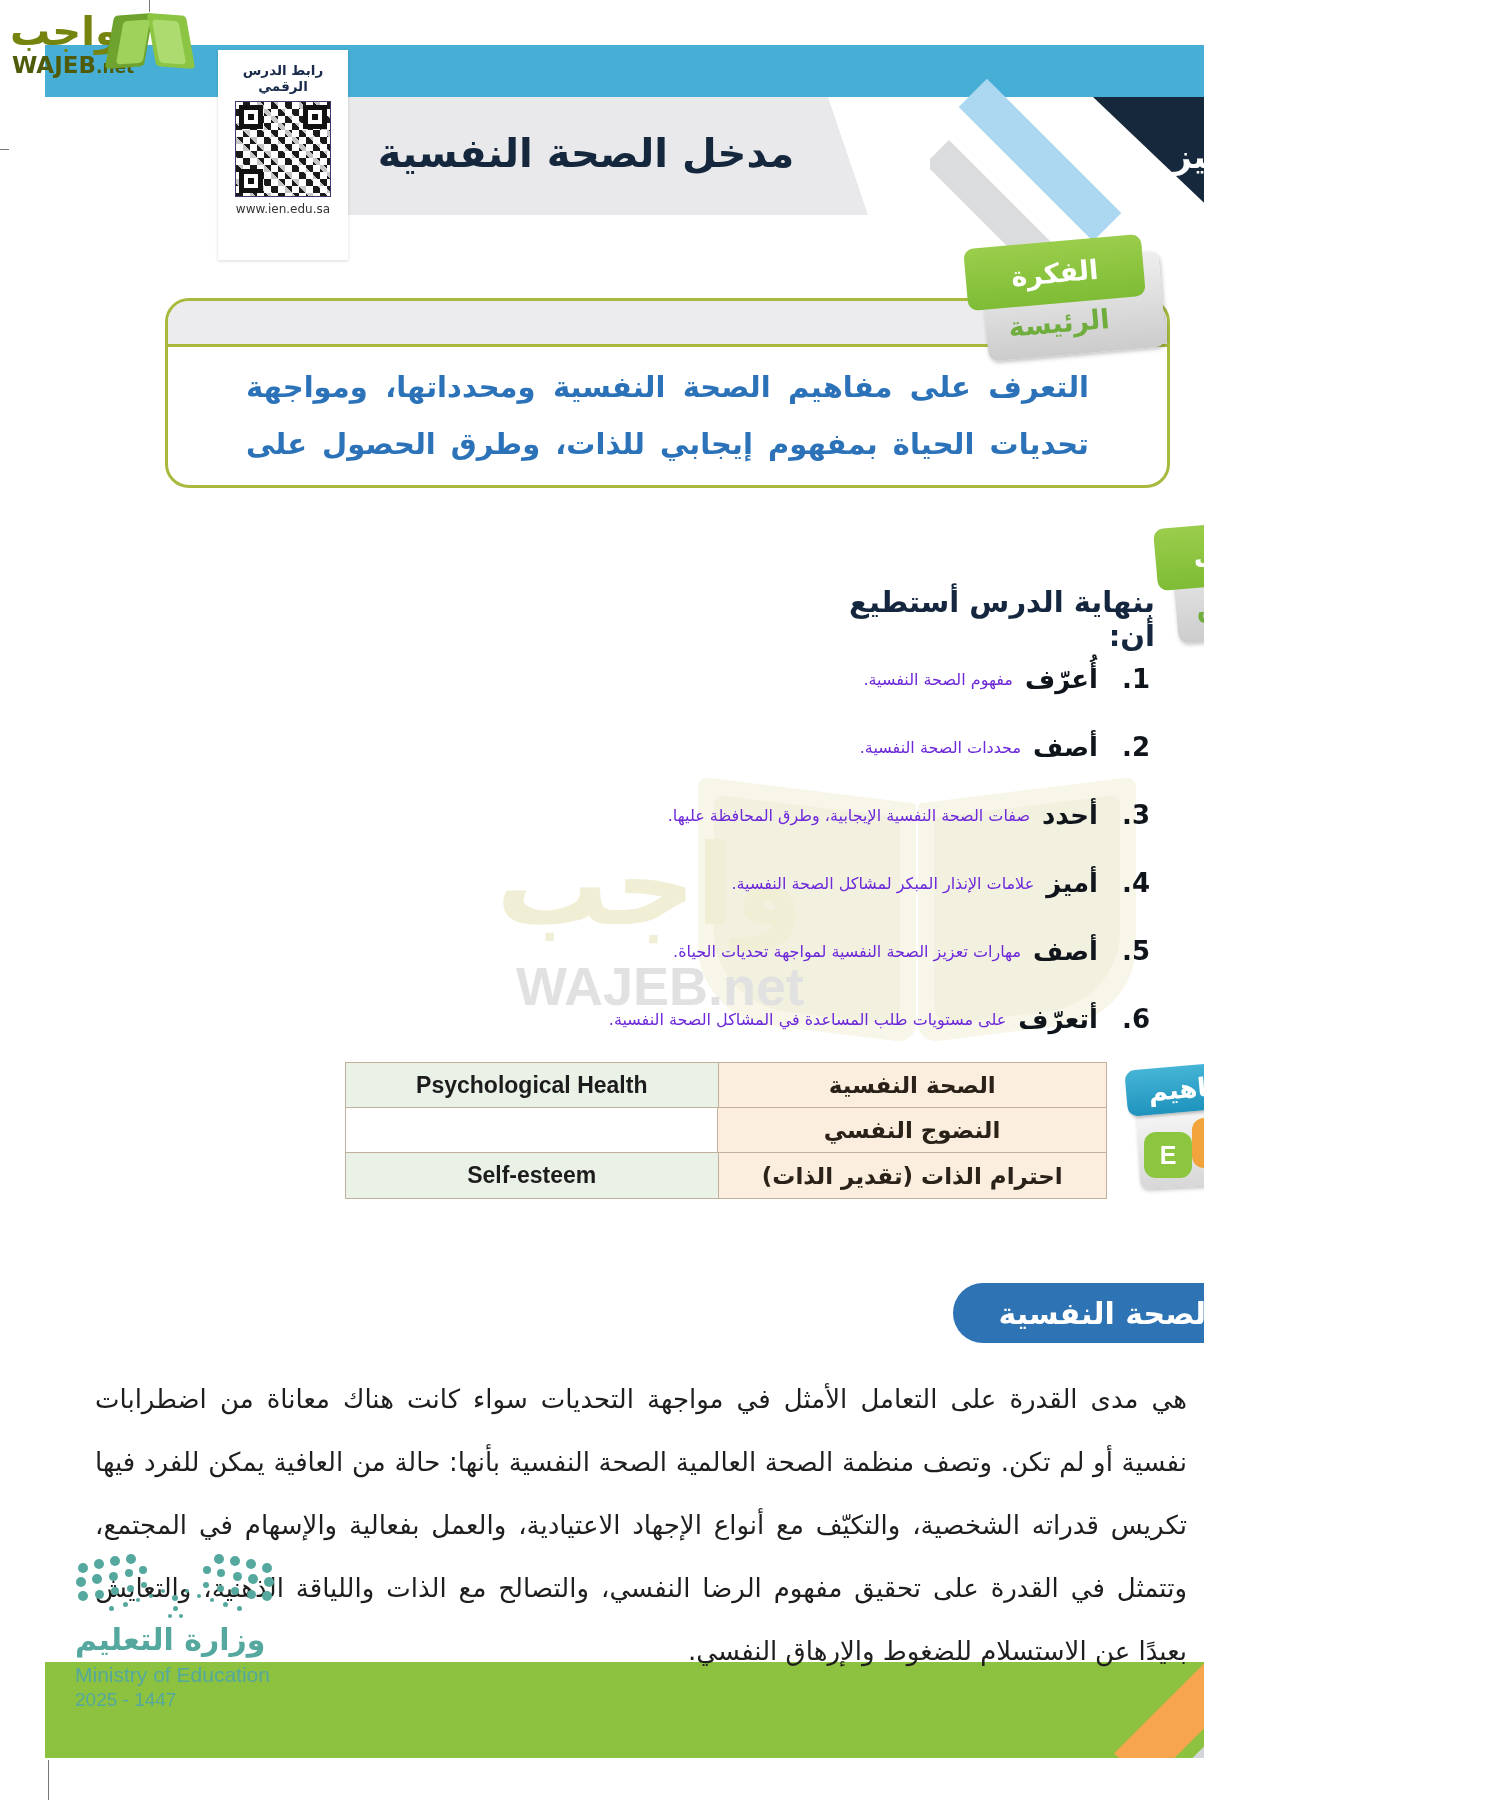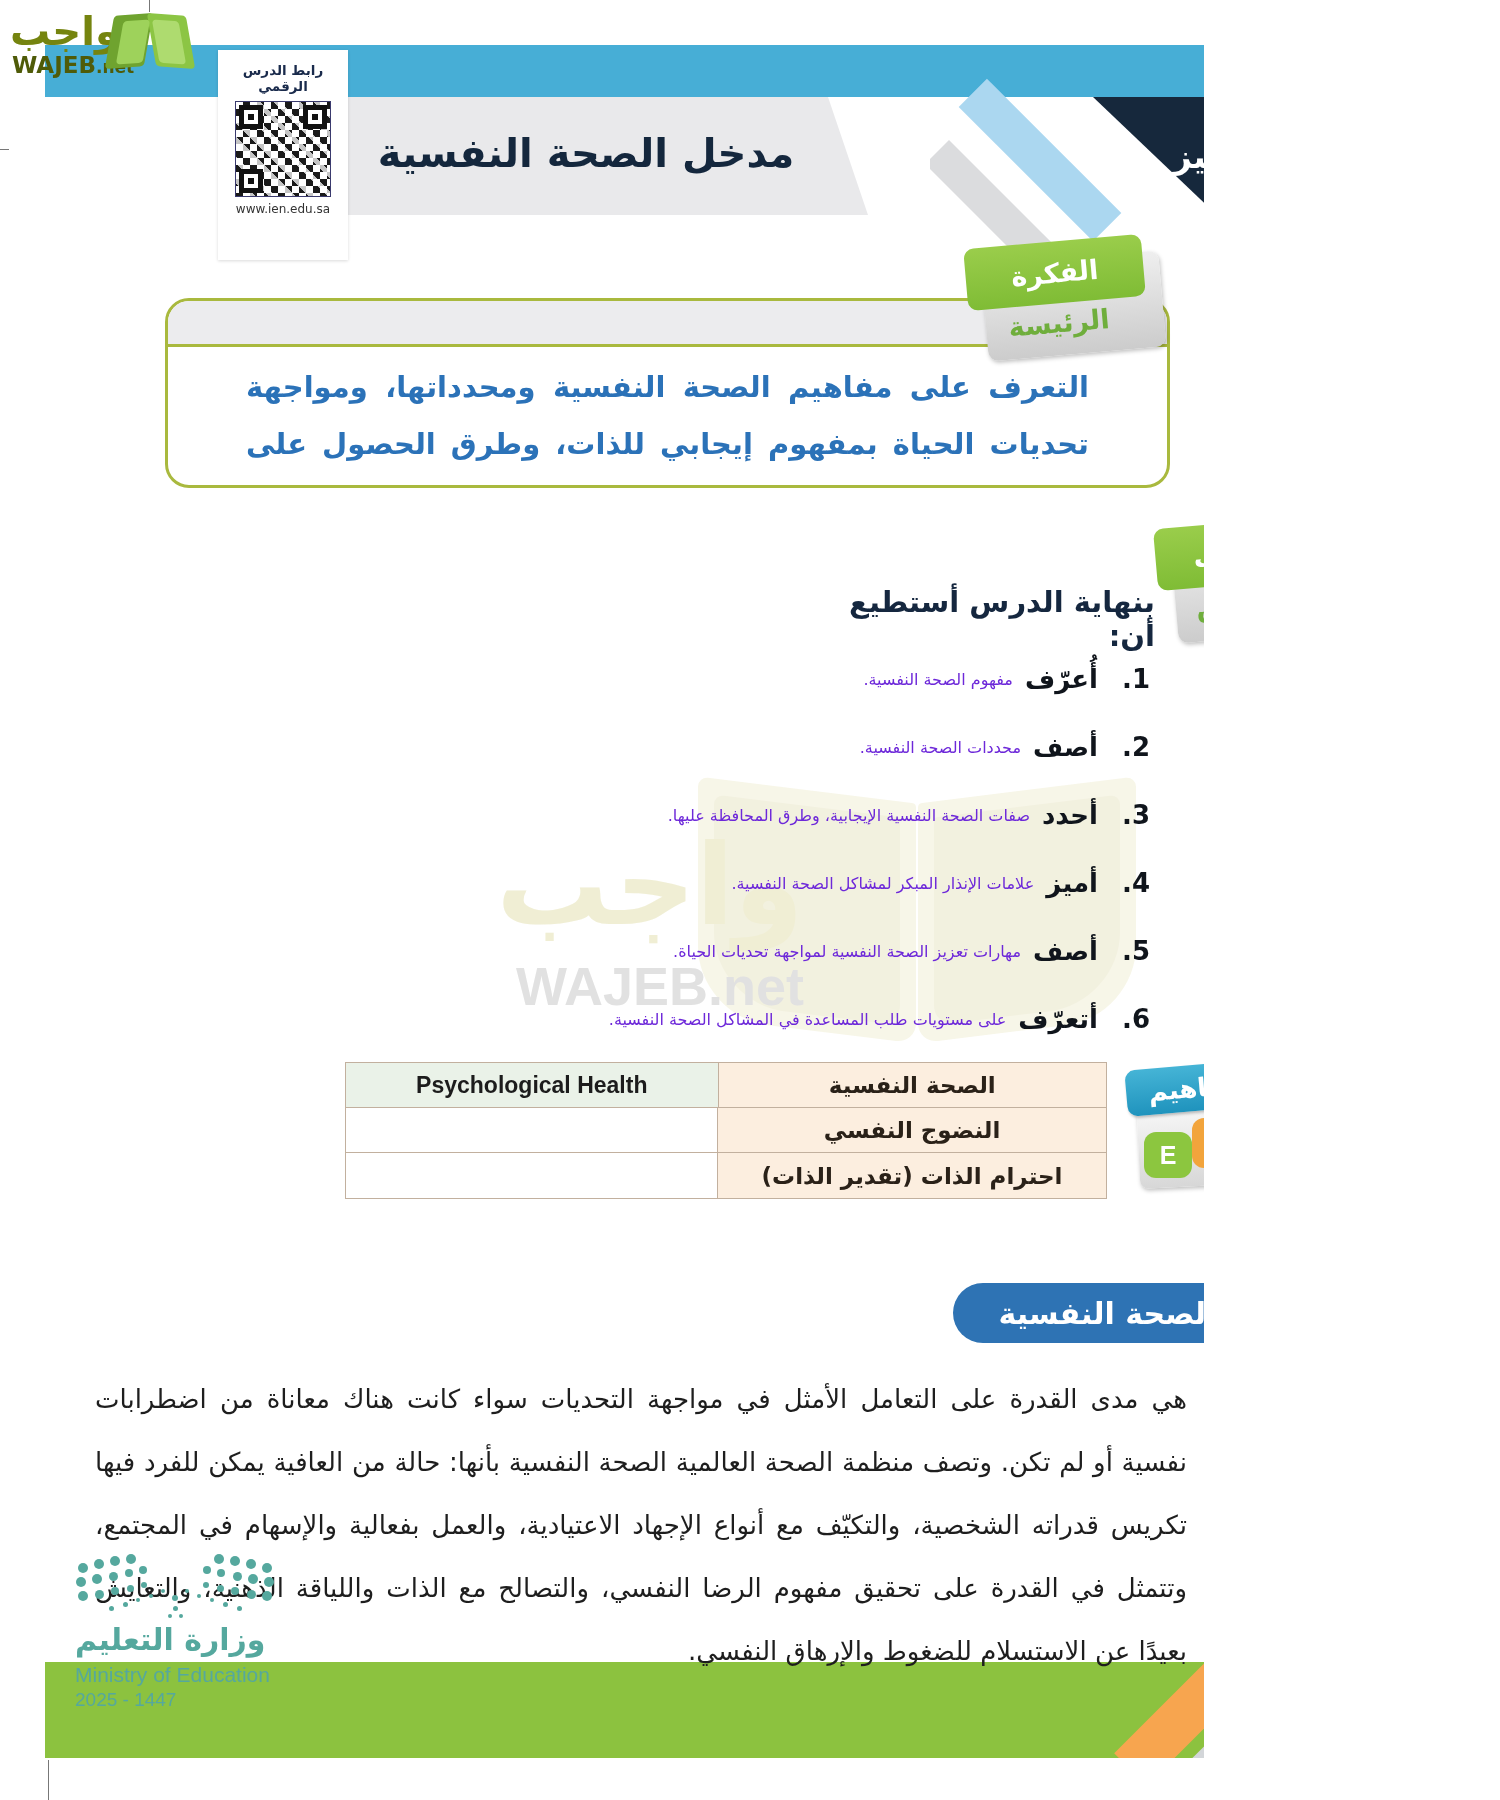--- a/index.html
+++ b/index.html
@@ -283,20 +283,21 @@
   <div class="ctable">
       <div class="ct-row">
         <div class="ct-ar">الصحة النفسية</div>
         <div class="ct-en">Psychological Health</div>
       </div>
       <div class="ct-row">
         <div class="ct-ar">النضوج النفسي</div>
       </div>
       <div class="ct-row">
         <div class="ct-ar">احترام الذات (تقدير الذات)</div>
+        <div class="ct-en">Self-esteem</div>
       </div>
     </div>
 
   <div class="cbadge">
     <div class="cb-card"></div>
     <div class="cb-tail"></div>
     <div class="cb-ar">ع</div>
     <div class="cb-en">E</div>
     <div class="cb-banner">المفاهيم</div>
   </div>

